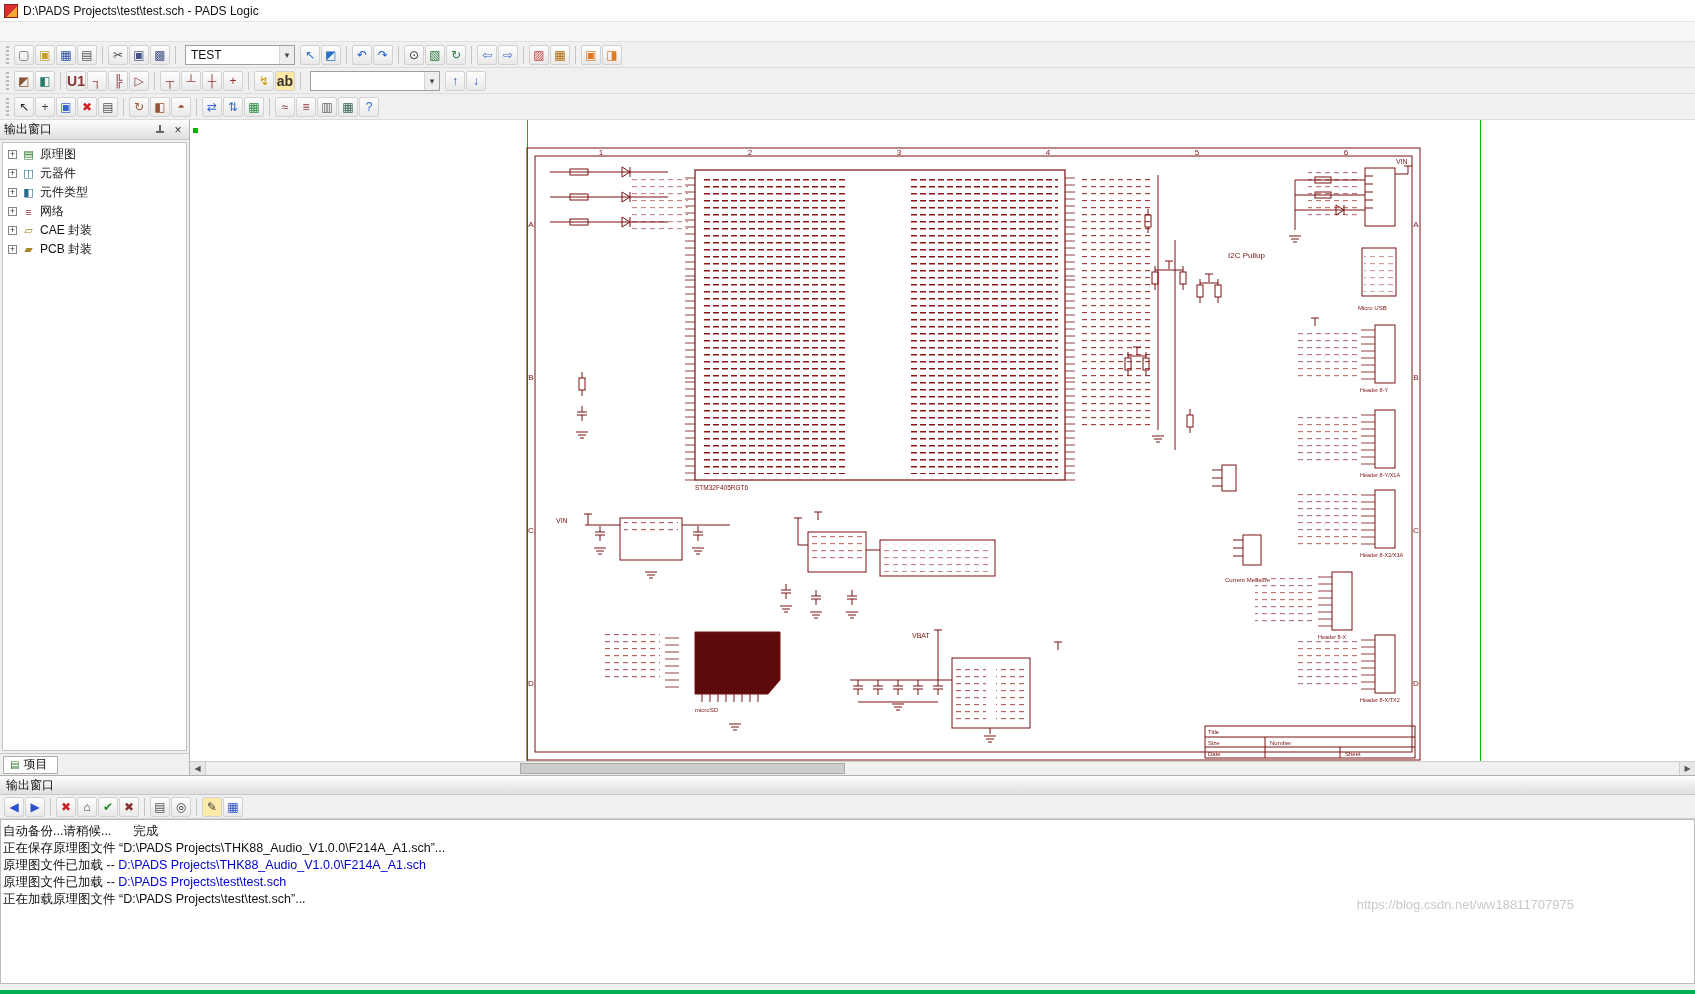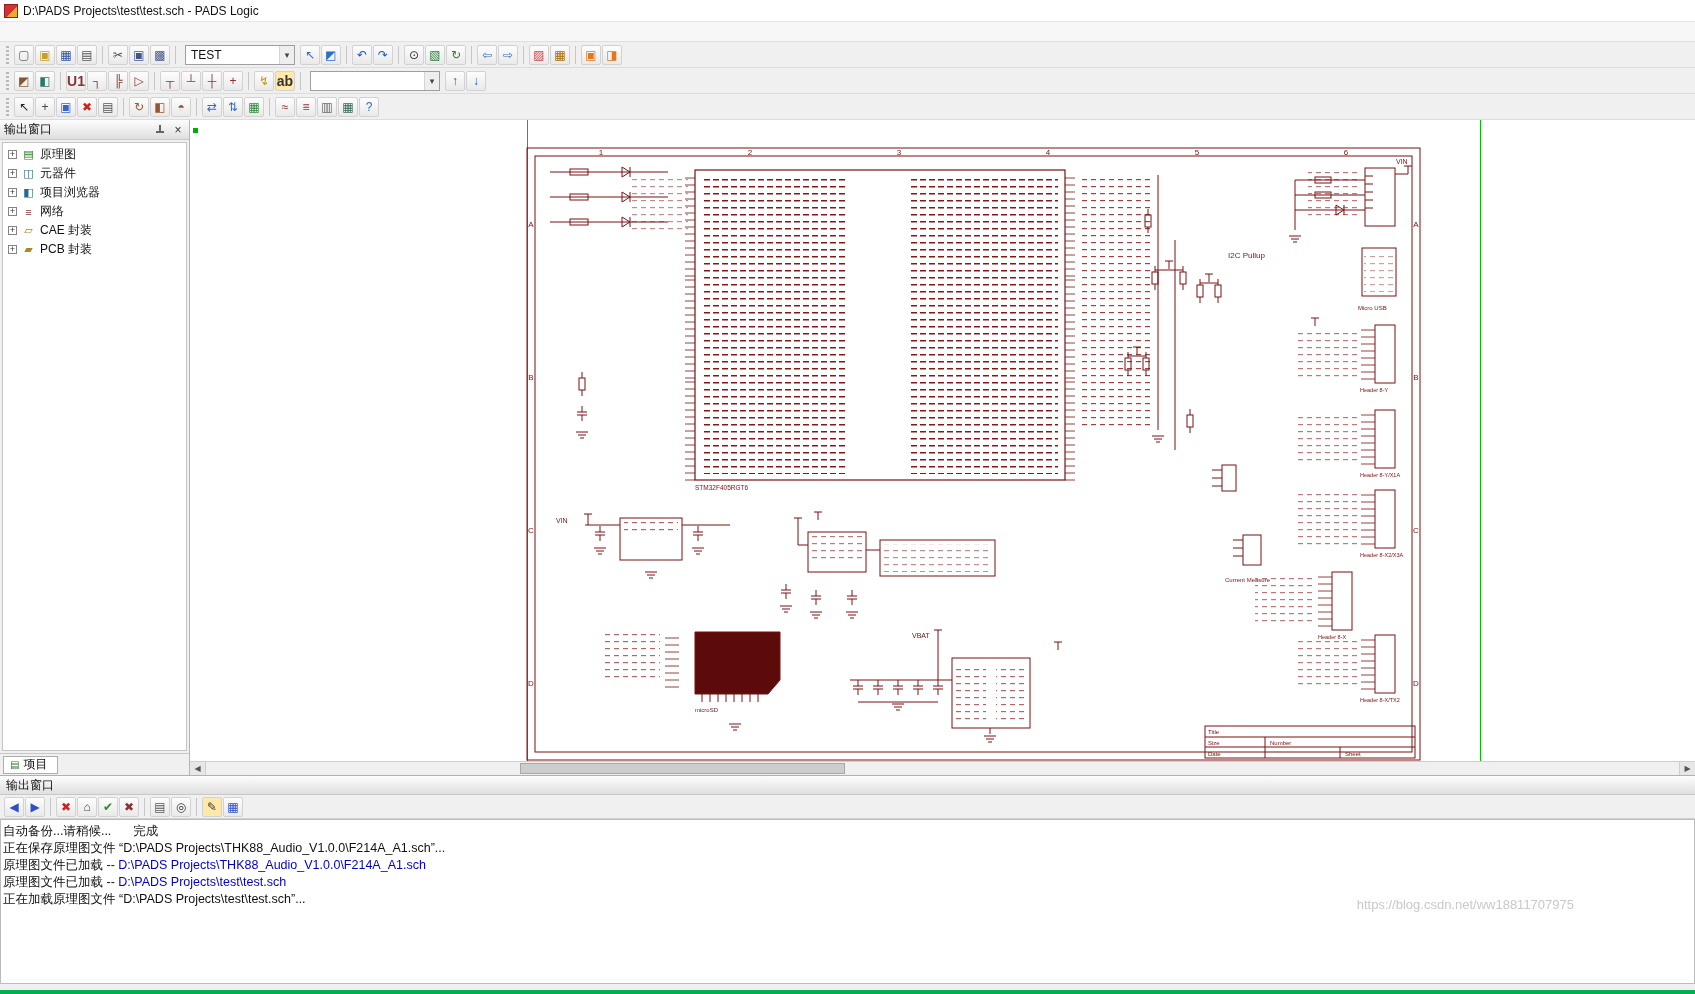--- a/index.html
+++ b/index.html
@@ -301,21 +301,21 @@
             <span class="tree-label txt">原理图</span>
           </div>
           <div class="tree-item">
             <span class="expander">+</span>
             <span class="glyph tree-ico" style="color: rgb(40, 106, 138);">◫</span>
             <span class="tree-label txt">元器件</span>
           </div>
           <div class="tree-item">
             <span class="expander">+</span>
             <span class="glyph tree-ico" style="color: rgb(40, 106, 138);">◧</span>
-            <span class="tree-label txt">项目浏览器</span>
+            <span class="tree-label txt">元件类型</span>
           </div>
           <div class="tree-item">
             <span class="expander">+</span>
             <span class="glyph tree-ico" style="color: rgb(136, 51, 51);">≡</span>
             <span class="tree-label txt">网络</span>
           </div>
           <div class="tree-item">
             <span class="expander">+</span>
             <span class="glyph tree-ico" style="color: rgb(168, 138, 40);">▱</span>
             <span class="tree-label txt">CAE 封装</span>

